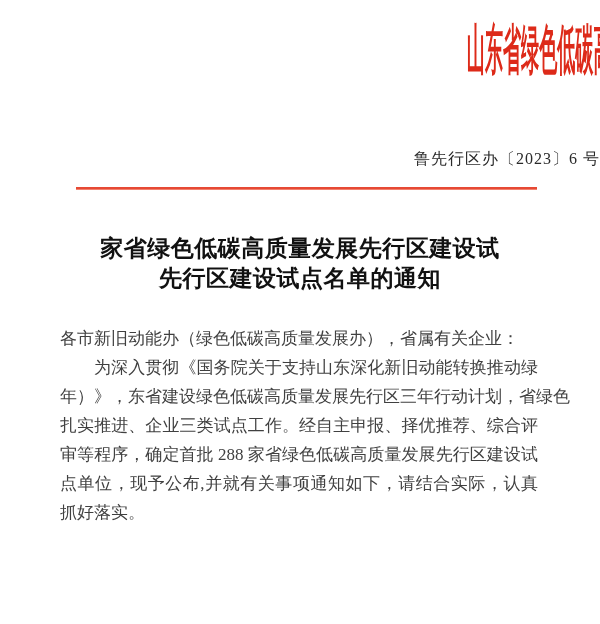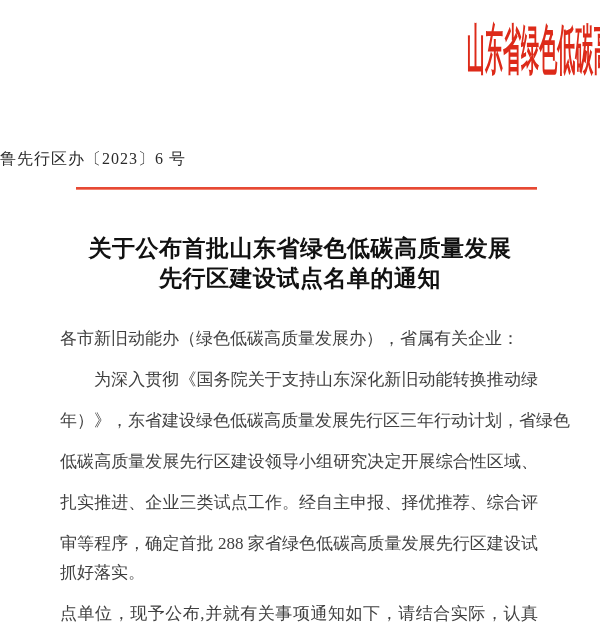--- a/index.html
+++ b/index.html
@@ -37,21 +37,21 @@
     transform-origin: center top;
     white-space: nowrap;
   }
 
   
   .doc-number {
     position: absolute;
     top: 148px;
     left: 0;
     right: 0;
-    text-align: left;
+    text-align: right;
     font-size: 16px;
     line-height: 22px;
     color: #2a2a2a;
     letter-spacing: 1px;
   }
 
   
   .divider {
     position: absolute;
     top: 187px;
@@ -86,48 +86,46 @@
     line-height: 29px;
     color: #404040;
   }
   .body-line {
     width: 100%;
     white-space: nowrap;
   }
   .body-line.justify {
     text-align: justify;
     text-align-last: justify;
-    margin-top: 12px;
   }
   .body-line.indent {
     text-indent: 2em;
   }
 </style>
 </head>
 <body>
 
 <div id="page">
 
   <div class="banner-wrap">
     <span class="banner">山东省绿色低碳高质量发展先行区建设领导小组办公室文件</span>
   </div>
 
   <div class="doc-number">鲁先行区办〔2023〕6 号</div>
 
   <div class="divider"></div>
 
   <div class="title">
-    <div>关于公布首批山东省绿色低碳高质量发展</div>
+    <div>家省绿色低碳高质量发展先行区建设试</div>
     <div>先行区建设试点名单的通知</div>
   </div>
 
   <div class="body-block">
     <div class="body-line">各市新旧动能办（绿色低碳高质量发展办），省属有关企业：</div>
     <div class="body-line indent justify">为深入贯彻《国务院关于支持山东深化新旧动能转换推动绿</div>
     <div class="body-line justify">年）》，东省建设绿色低碳高质量发展先行区三年行动计划，省绿色</div>
-    <div class="body-line justify">低碳高质量发展先行区建设领导小组研究决定开展综合性区域、</div>
     <div class="body-line justify">扎实推进、企业三类试点工作。经自主申报、择优推荐、综合评</div>
     <div class="body-line justify">审等程序，确定首批 288 家省绿色低碳高质量发展先行区建设试</div>
+    <div class="body-line justify">点单位，现予公布,并就有关事项通知如下，请结合实际，认真</div>
     <div class="body-line">抓好落实。</div>
-    <div class="body-line justify">点单位，现予公布,并就有关事项通知如下，请结合实际，认真</div>
   </div>
 
 </div>
 
 </body></html>

